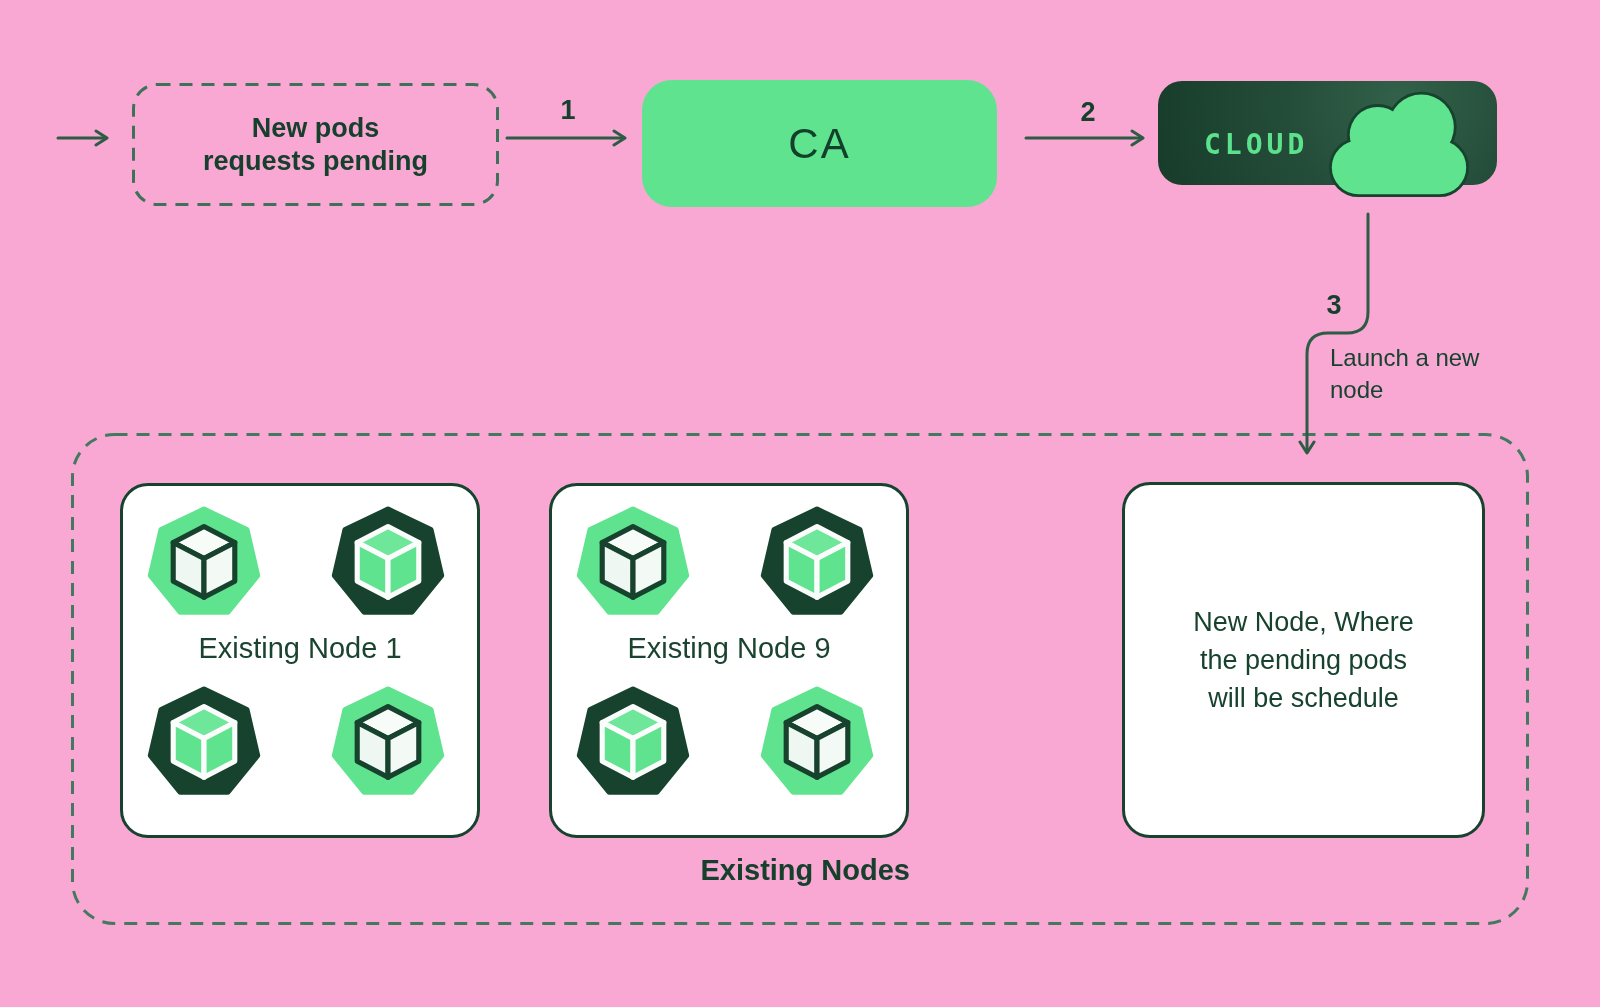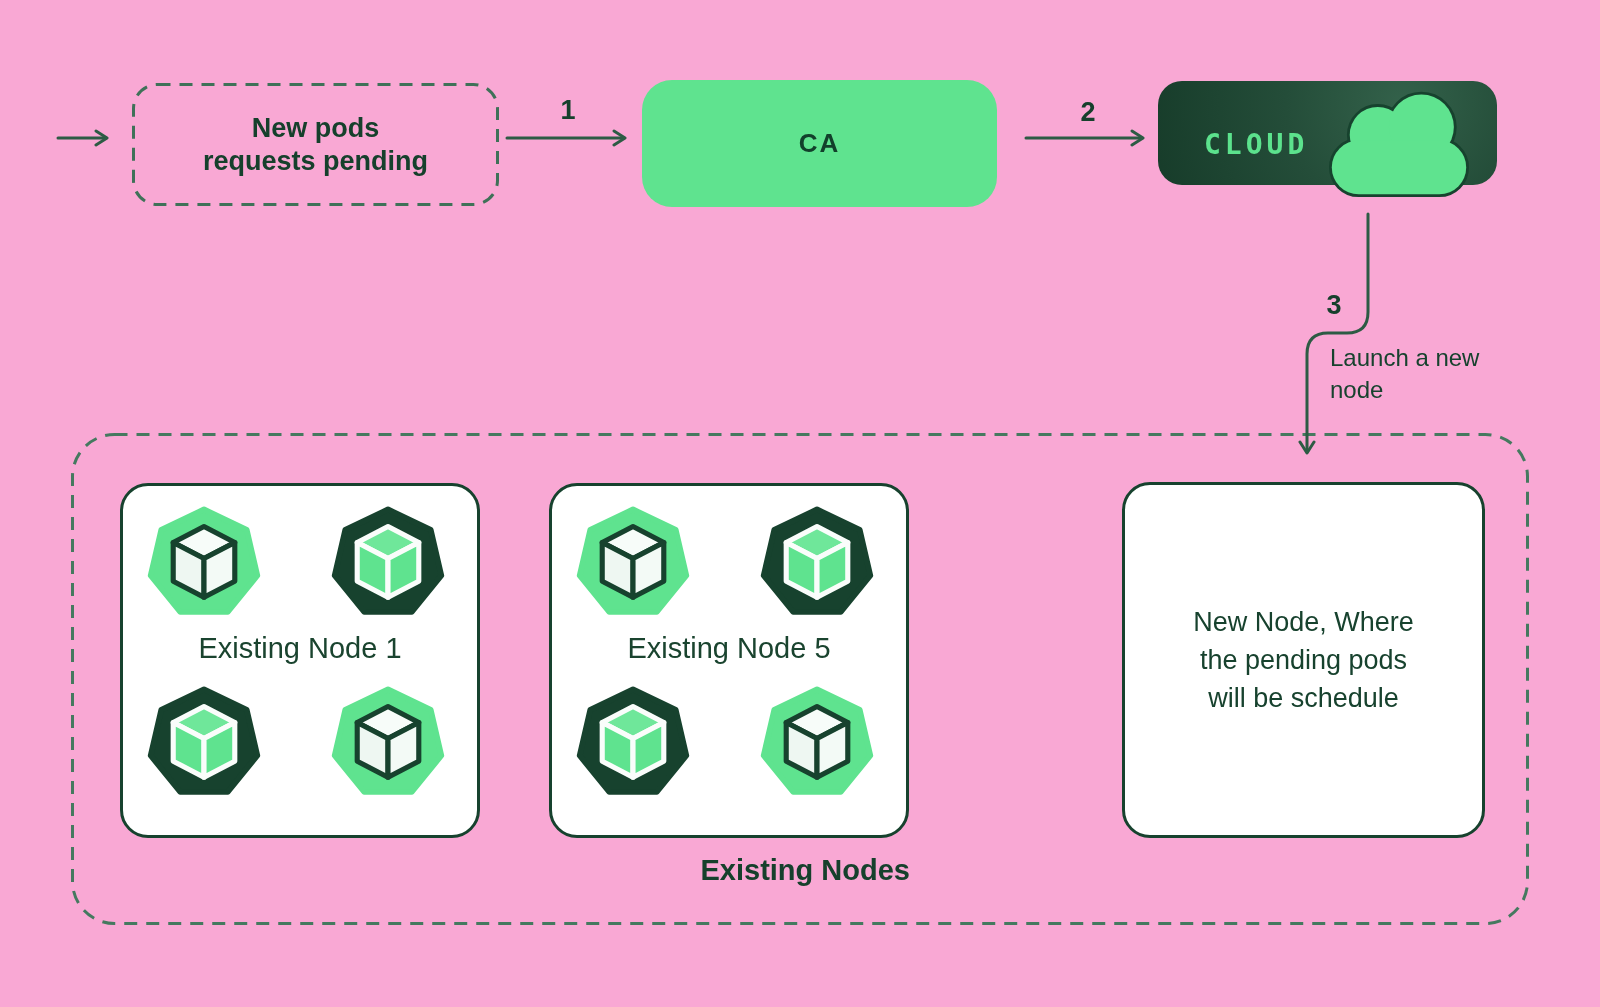--- a/index.html
+++ b/index.html
@@ -20,21 +20,21 @@
   .pending-box span{
     max-width:232px;
     font-size:27px;font-weight:bold;line-height:33px;color:#16402C;
   }
   .ca-box{
     left:642px;top:80px;width:355px;height:127px;
     background:#5FE38F;border-radius:30px;
     display:flex;align-items:center;justify-content:center;
   }
   .ca-box span{
-    font-size:26px;font-weight:bold;letter-spacing:2px;color:#12402B;
+    font-size:42px;font-weight:normal;letter-spacing:2px;color:#12402B;
   }
   .cloud-box{
     left:1158px;top:81px;width:339px;height:104px;
     background:radial-gradient(circle at 72% 20%, #33614A 0%, #244D39 45%, #173C2A 100%);
     border-radius:24px;
     text-align:center;
   }
   .cloud-box .cloud-word{
     position:absolute;left:46px;top:0;height:127px;
     display:flex;align-items:center;
@@ -169,21 +169,21 @@
       </svg>
   </div>
 
   <div class="abs node-box" style="left:549px;top:483px;">
     <svg class="pod tl">
         <use href="#pod-light"></use>
       </svg>
     <svg class="pod tr">
         <use href="#pod-dark"></use>
       </svg>
-    <div class="node-label">Existing Node 5</div>
+    <div class="node-label">Existing Node 9</div>
     <svg class="pod bl">
         <use href="#pod-dark"></use>
       </svg>
     <svg class="pod br">
         <use href="#pod-light"></use>
       </svg>
   </div>
 
   <div class="abs new-node-box">
     <span>New Node, Where the pending pods will be schedule</span>

